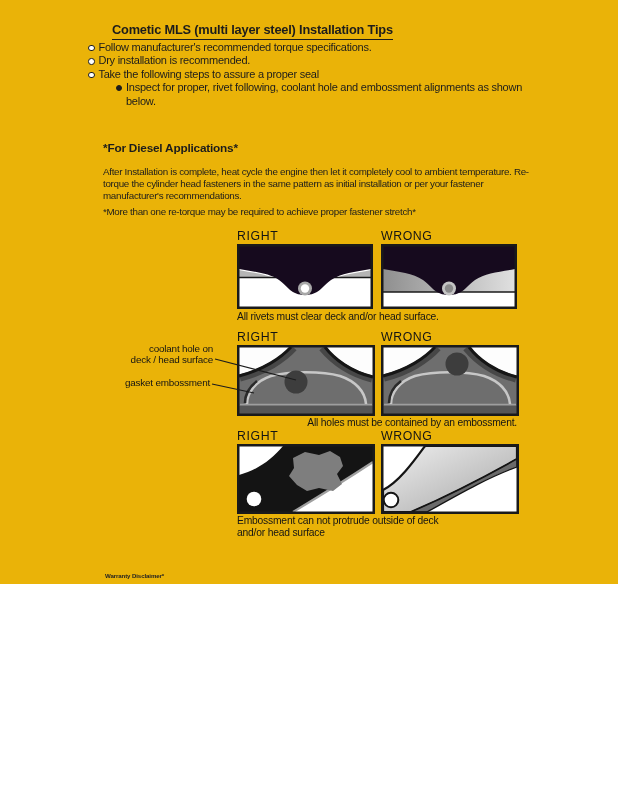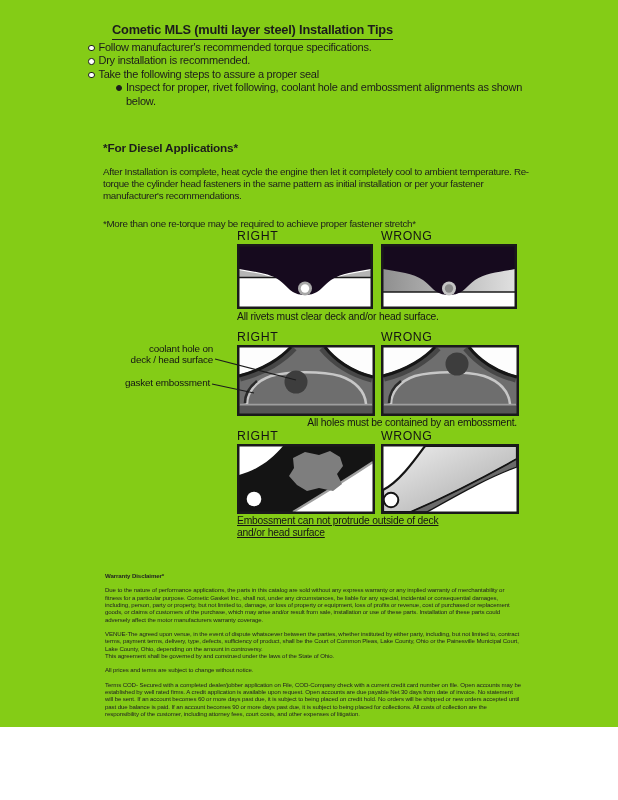--- a/index.html
+++ b/index.html
@@ -1,17 +1,17 @@
 <!DOCTYPE html>
 <html><head>
 <meta charset="utf-8">
 <style>
   html,body{margin:0;padding:0;background:#ffffff;}
   .doc{
-    position:relative;width:618px;height:727px;background:#84cc16;overflow:hidden;
+    position:relative;width:618px;height:584px;background:#eab308;overflow:hidden;
     font-family:"Liberation Sans", sans-serif;color:#1c1c1c;
   }
   .abs{position:absolute;}
   
   .title{
     left:112px;top:22px;font-size:12.8px;font-weight:bold;letter-spacing:-0.2px;
     border-bottom:1.6px solid #1c1c1c;padding-bottom:2px;display:inline-block;
   }
   
   .bullets{left:88px;top:41px;width:440px;font-size:11px;letter-spacing:-0.25px;}
@@ -20,21 +20,21 @@
     width:4.5px;height:4.5px;border:1px solid #1c1c1c;border-radius:50%;
     margin:3.8px 4px 0 0;flex:0 0 auto;background:#fff;
   }
   .sub{margin-left:28px;}
   .b-dot.filled{background:#1c1c1c;width:4px;height:4px;margin-top:4px;}
   
   .h2{left:103px;top:117px;font-size:11.8px;font-weight:bold;letter-spacing:-0.2px;margin-top:24px;}
   .para{left:103px;width:426px;font-size:9.8px;line-height:12px;letter-spacing:-0.3px;}
   .p1{top:136px;}
   .p2{top:166px;}
-  .note{top:218px;}
+  .note{top:206px;}
   
   .fig-label{width:136px;font-size:12.3px;letter-spacing:0.6px;color:#141414;}
   .panel{width:136px;}
   .caption{font-size:10.3px;letter-spacing:-0.2px;color:#141414;}
   .prewrap{white-space:pre-line;}
   .sidelabel{width:108px;text-align:right;font-size:9.9px;line-height:10.8px;letter-spacing:-0.2px;color:#141414;}
   svg{display:block;}
   
   .legal{left:105px;top:572px;width:416px;font-size:6.1px;line-height:7.35px;letter-spacing:-0.1px;color:#222;}
   .legal p{margin:0 0 7px 0;}
@@ -176,21 +176,21 @@
             <stop offset="1" stop-color="#a6a6a6"></stop>
         </linearGradient>
       </defs>
       <rect x="0" y="0" width="138" height="70" fill="#ffffff"></rect>
       <path d="M44,2 H136 V15 C102,34 72,50 30,68 L2,68 L2,46 C18,38 33,17 44,2 Z" fill="url(#g3)" stroke="#141414" stroke-width="2.2"></path>
       <path d="M136,15 C102,34 72,50 30,68 L46,68 C80,49 108,33 136,23 Z" fill="#6a6a6a" stroke="#141414" stroke-width="1.3"></path>
       <circle cx="10" cy="56" r="7.3" fill="#ffffff" stroke="#141414" stroke-width="2"></circle>
       <rect x="1.25" y="1.25" width="135.5" height="67.5" fill="none" stroke="#1a1a1a" stroke-width="2.5"></rect>
     </svg>
   </div>
-  <div class="abs caption prewrap" style="left:237px;top:515px;line-height:11.5px;text-decoration:underline;">Embossment can not protrude outside of deck
+  <div class="abs caption prewrap" style="left:237px;top:515px;line-height:11.5px;">Embossment can not protrude outside of deck
 and/or head surface</div>
 
   <div class="abs legal">
     <p class="lh">Warranty Disclaimer*</p>
     <p>Due to the nature of performance applications, the parts in this catalog are sold without any express warranty or any implied warranty of merchantability or fitness for a particular purpose.  Cometic Gasket Inc., shall not, under any circumstances, be liable for any special, incidental or consequential damages, including, person, party or property, but not limited to, damage, or loss of property or equipment, loss of profits or revenue, cost of purchased or replacement goods, or claims of customers of the purchase, which may arise and/or result from sale, installation or use of these parts.  Installation of these parts could adversely affect the motor manufacturers warranty coverage.</p>
     <p class="prewrap">VENUE-The agreed upon venue, in the event of dispute whatsoever between the parties, whether instituted by either party, including, but not limited to, contract terms, payment terms, delivery, type, defects, sufficiency of product, shall be the Court of Common Pleas, Lake County, Ohio or the Painesville Municipal Court, Lake County, Ohio, depending on the amount in controversy.
 This agreement shall be governed by and construed under the laws of the State of Ohio.</p>
     <p>All prices and terms are subject to change without notice.</p>
     <p>Terms COD- Secured with a completed dealer/jobber application on File, COD-Company check with a current credit card number on file.  Open accounts may be established by well rated firms.  A credit application is available upon request.  Open accounts are due payable Net 30 days from date of invoice.  No statement will be sent.  If an account becomes 60 or more days past due, it is subject to being placed on credit hold.  No orders will be shipped or new orders accepted until past due balance is paid.  If an account becomes 90 or more days past due, it is subject to being placed for collections.  All costs of collection are the responsibility of the customer, including attorney fees, court costs, and other expenses of litigation.</p>
     <p>Returns- Authorized (RGA) must be obtained in advance on all returns.  A packing slip or invoice number must accompany the merchandise.  No returns after 30 days from invoice date.  All returns are subject to a 25% restocking charge.  All custom designed and custom manufactured gaskets are non-returnable.</p>

